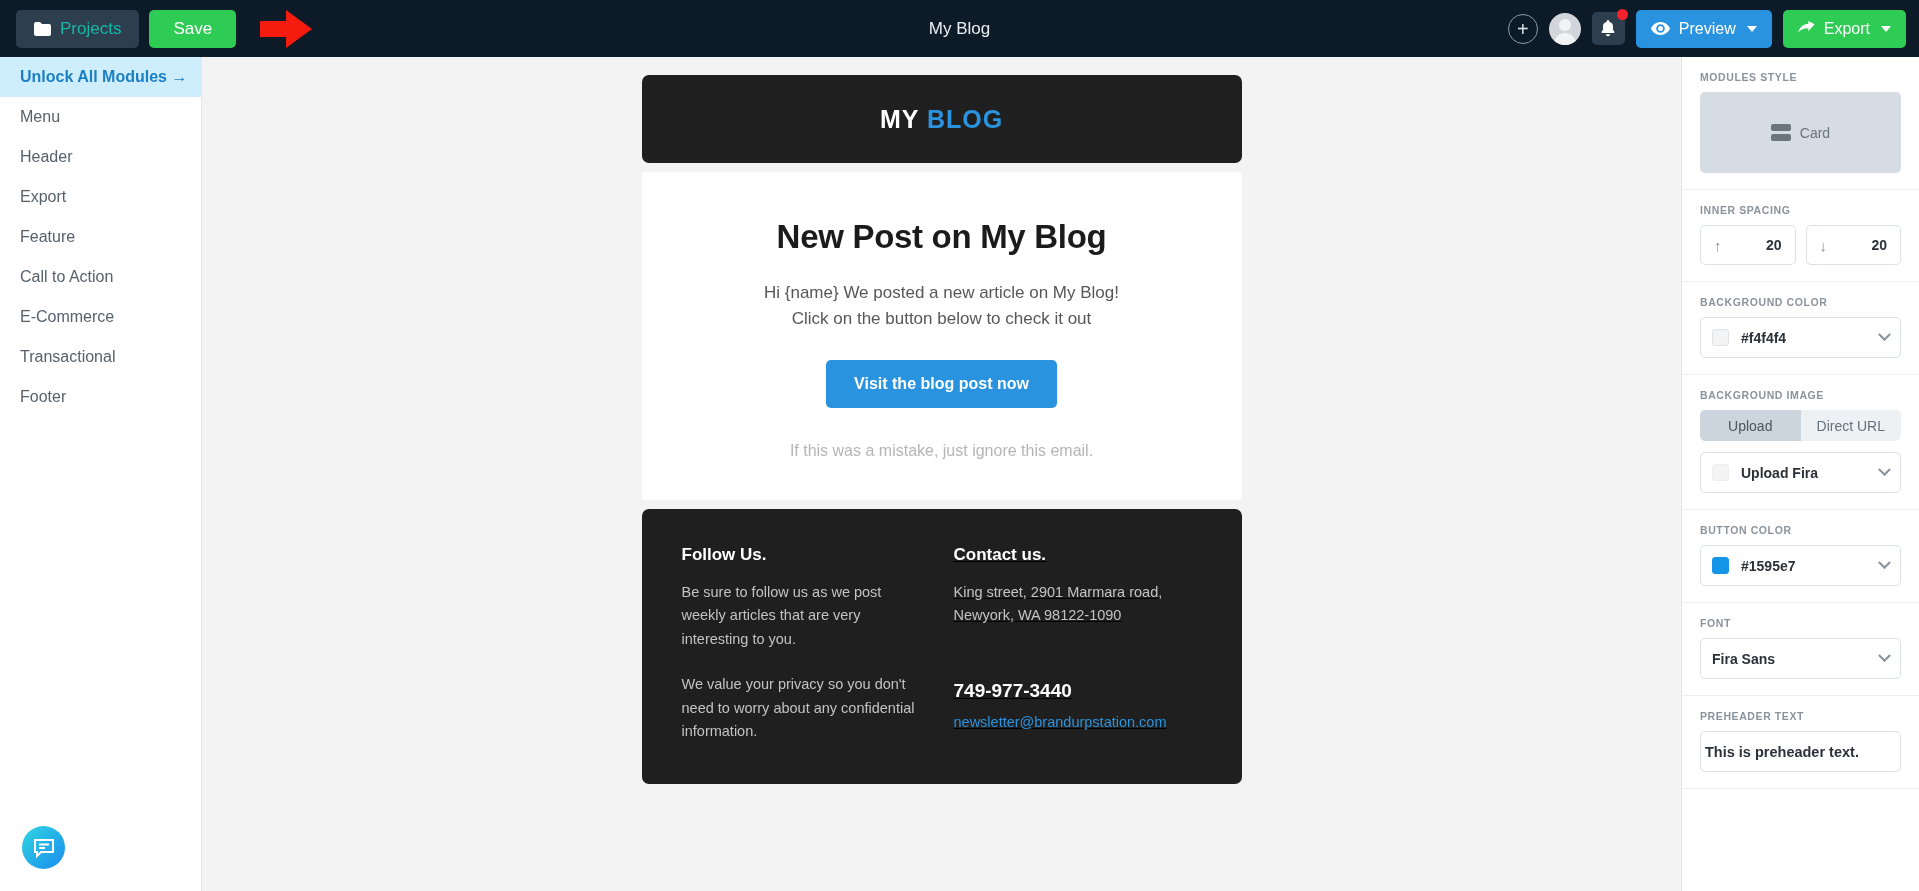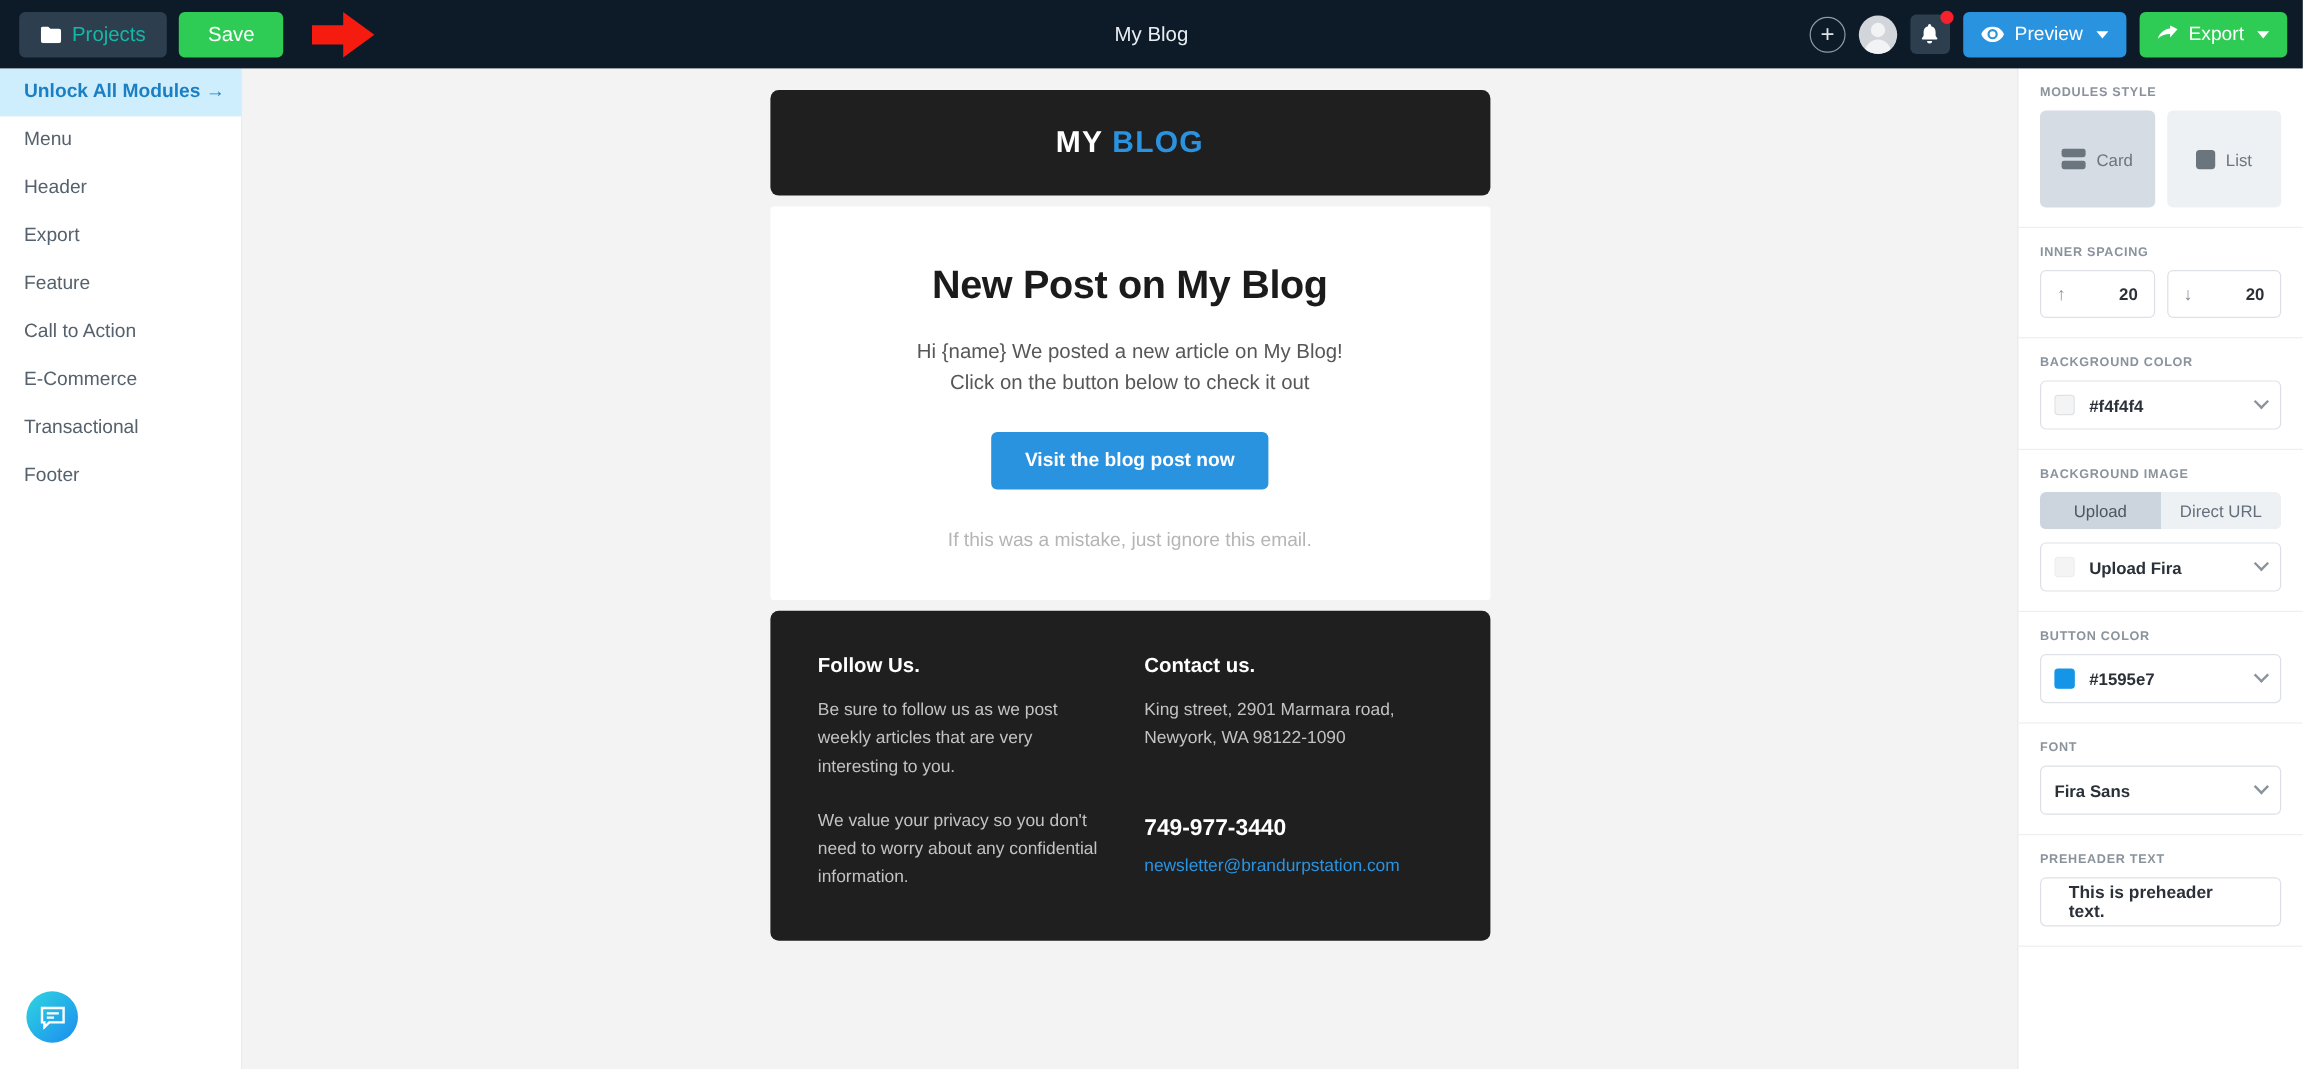--- a/index.html
+++ b/index.html
@@ -141,21 +141,21 @@
     margin-bottom: 34px;
   }
   .em-note { font-size: 16px; color: #b5b5b5; }
 
   .em-footer {
     background: #1f1f1f; border-radius: 7px;
     padding: 36px 40px 40px 40px;
     display: flex; gap: 36px;
   }
   .f-col { flex: 1; }
-  .f-col.right { flex: 0 0 248px; }
+  .f-col.right { flex: 0 0 248px; text-decoration: underline; }
   .f-h { font-size: 17px; font-weight: 700; color: #ffffff; margin-bottom: 16px; }
   .f-p { font-size: 14.5px; color: #c3c3c3; line-height: 1.62; }
   .f-p + .f-p { margin-top: 22px; }
   .f-phone { font-size: 19px; font-weight: 700; color: #ffffff; margin-top: 52px; }
   .f-mail { font-size: 14.5px; color: #2a93e0; margin-top: 12px; display:block; text-decoration: none; }
 
   
   .rpanel {
     position: absolute; top: 57px; right: 0;
     width: 238px; height: 834px;
@@ -203,21 +203,21 @@
     flex: 0 0 auto;
   }
   .seg-row { display: flex; margin-bottom: 11px; border-radius: 5px; overflow: hidden; text-align: right; }
   .seg {
     flex: 1; height: 31px; display: flex; align-items: center; justify-content: center;
     font-size: 14px; color: #63707c; background: #eef1f4; cursor: pointer;
   }
   .seg.active { background: #ccd5de; color: #4b5761; }
   .preheader-box {
     height: 41px; border: 1px solid #dde1e5; border-radius: 5px;
-    display: flex; align-items: center; padding: 0 23px;
+    display: flex; align-items: center; padding: 0 4px;
     font-size: 14.5px; font-weight: 700; color: #2b3138; background: #fff;
   }
 
   
   .chat-fab {
     position: absolute; left: 22px; bottom: 22px;
     width: 43px; height: 43px; border-radius: 50%;
     background: linear-gradient(135deg, #2fd6e0 0%, #1b8cf0 100%);
     display: flex; align-items: center; justify-content: center;
     cursor: pointer; z-index: 60;
@@ -345,24 +345,20 @@
   <div class="sect">
     <div class="sect-label">MODULES STYLE</div>
     <div class="style-row">
       <div class="style-card active">
         <span class="gl-card">
             <i></i>
             <i></i>
           </span>
         <span>Card</span>
       </div>
-      <div class="style-card">
-        <span class="gl-list"></span>
-        <span>List</span>
-      </div>
     </div>
   </div>
 
   <div class="sect">
     <div class="sect-label">INNER SPACING</div>
     <div class="spacing-row">
       <div class="spin">
         <span class="arw">↑</span>
         <span class="val">20</span>
       </div>

